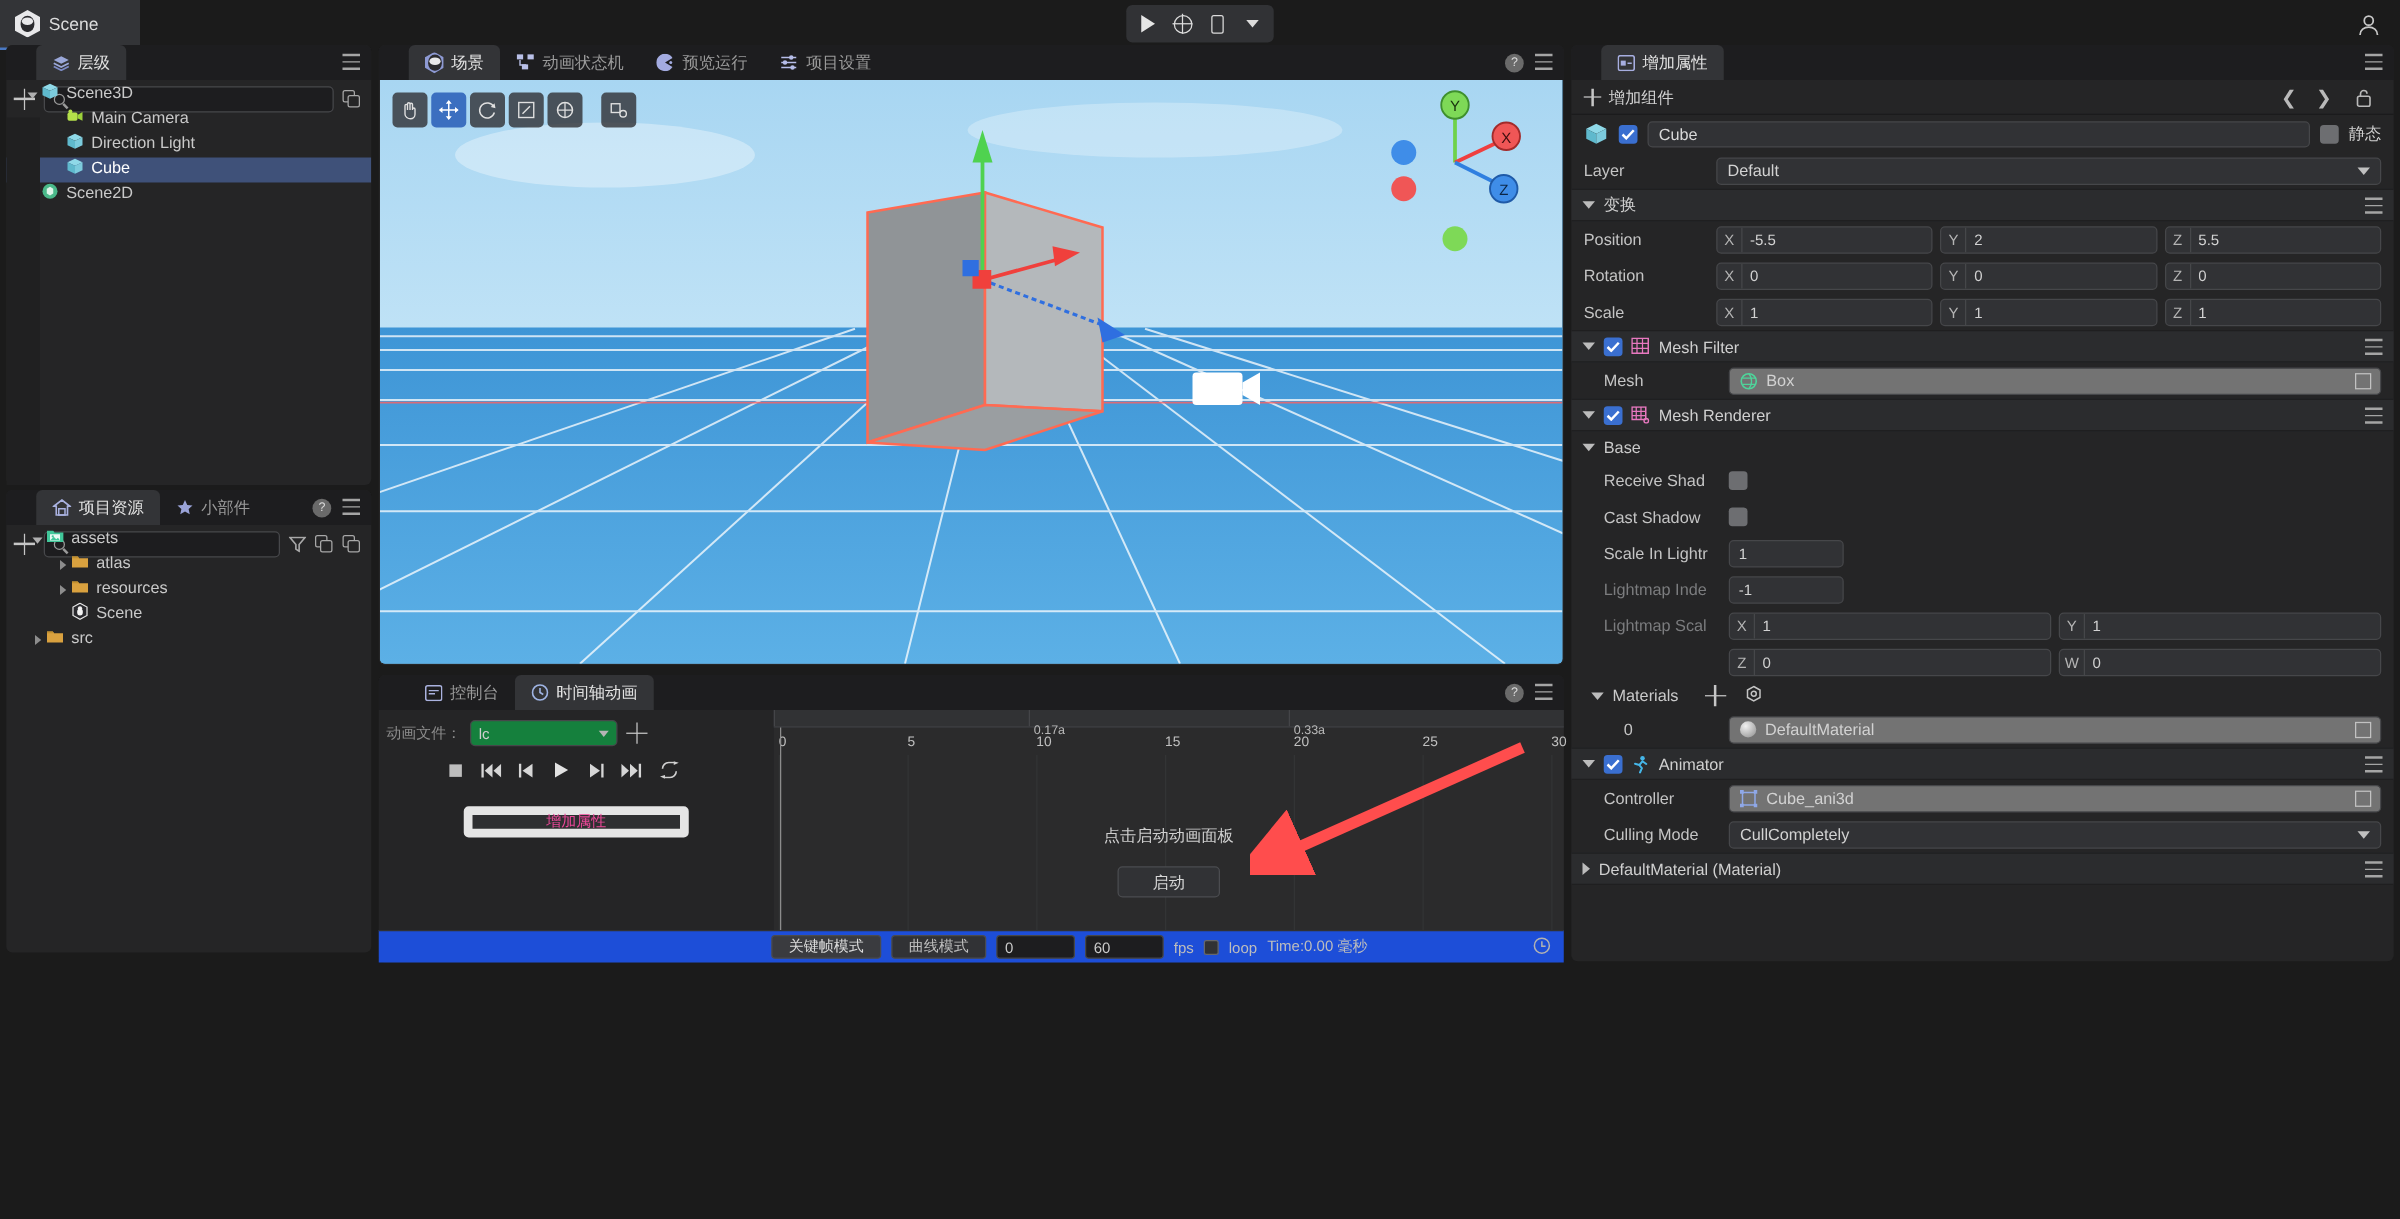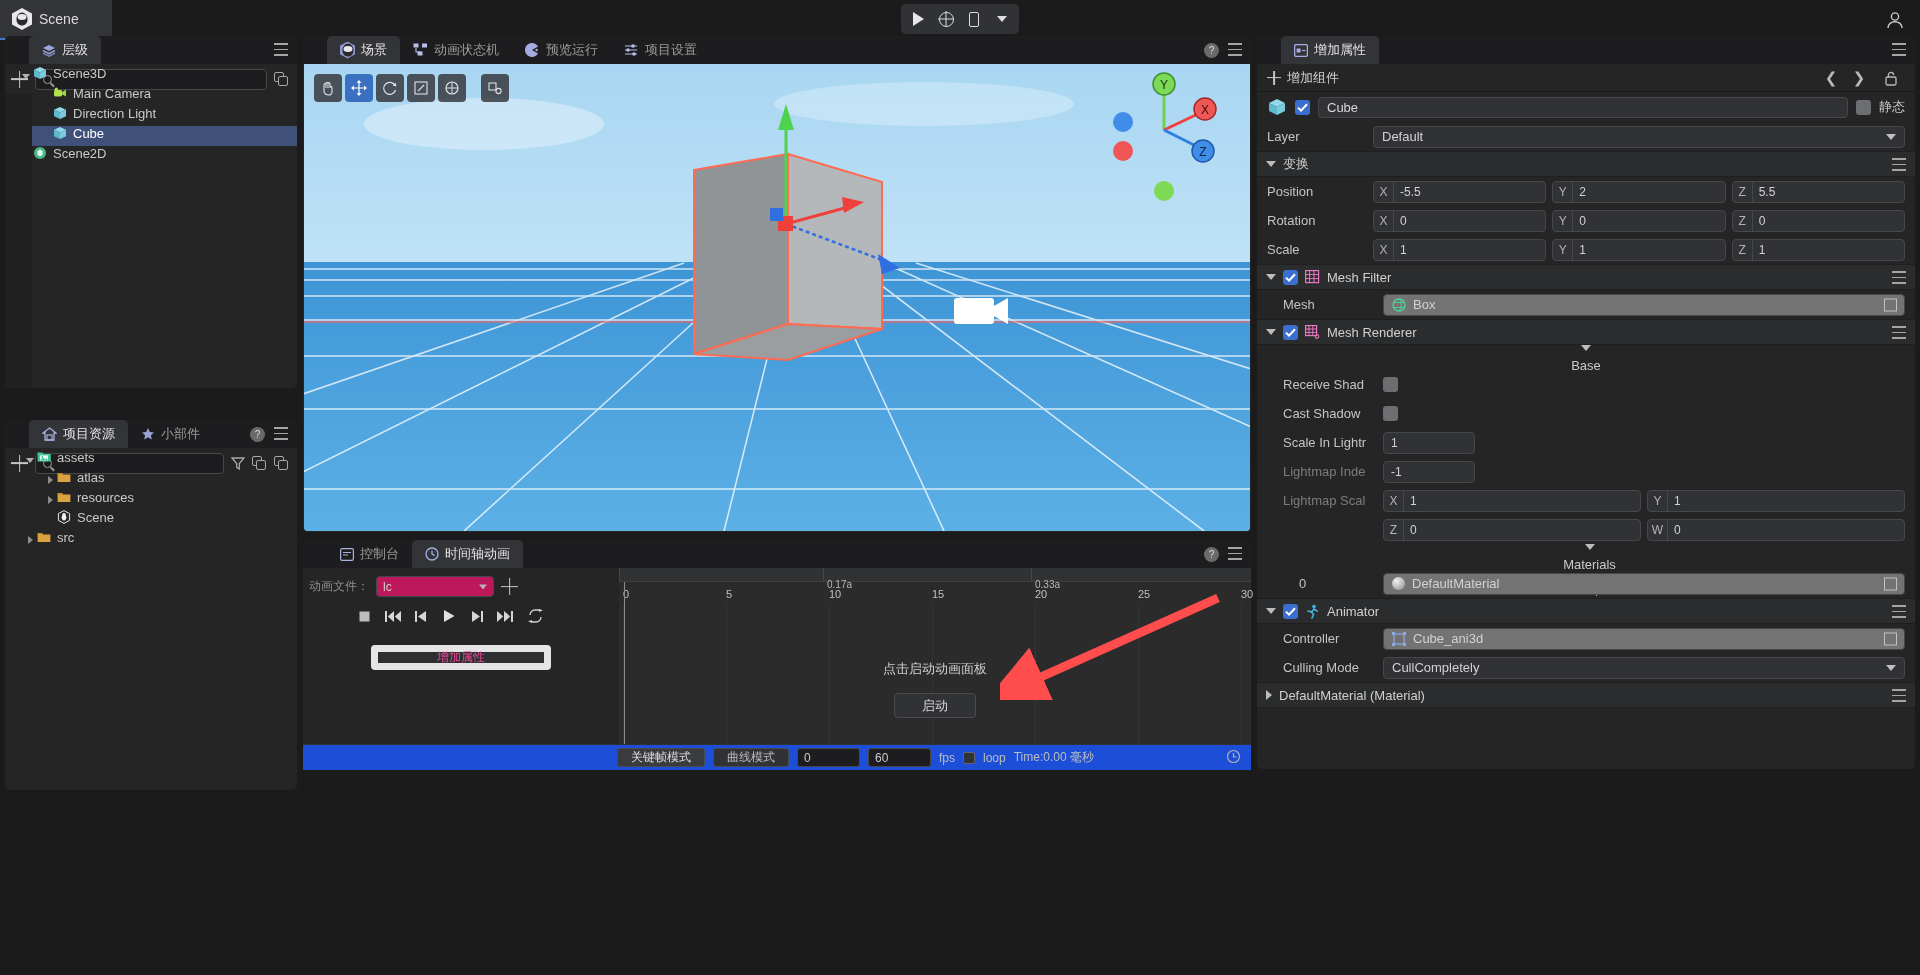--- a/index.html
+++ b/index.html
@@ -90,39 +90,39 @@
           cursor:pointer; white-space:nowrap; }
   .trow.sel { background:#3f5179; color:#fff; }
   .arrow { width:14px; flex:none; display:flex; align-items:center; justify-content:center; }
   .arrow .a { width:0;height:0; }
   .arrow.open .a { border-top:5px solid #b0b0b0; border-left:4px solid transparent; border-right:4px solid transparent; }
   .arrow.closed .a { border-left:5px solid #8d8d8d; border-top:4px solid transparent; border-bottom:4px solid transparent; }
   .cubeico { width:14px;height:14px;flex:none;margin-right:6px; }
   .gutter { position:absolute; left:0; top:30px; bottom:0; width:27px; background:#202021; }
 
   
-  #assets { left:5px; top:420px; width:292px; height:370px; }
+  #assets { left:5px; top:392px; width:292px; height:370px; }
 
   
   #center { left:303px; top:36px; width:948px; height:496px; }
   .viewport { position:absolute; left:1px; right:1px; top:28px; bottom:1px; overflow:hidden;
               border-radius:0 0 4px 4px; background:#68b6e8; }
   .vp-tools { position:absolute; left:10px; top:10px; height:28px; display:flex; gap:3px; z-index:6; }
   .vtool { width:28px;height:28px;border-radius:4px;background:#2f3033cc;display:flex;align-items:center;
            justify-content:center;cursor:pointer;color:#dcdcdc; }
   .vtool.on { background:#3b6fc0; }
   .vtool.gap { margin-left:12px; }
 
   
   #timeline { left:303px; top:540px; width:948px; height:230px; }
   .tl-body { position:absolute; left:0; right:0; top:28px; bottom:0; }
   .tl-left { position:absolute; left:0; top:0; width:316px; bottom:26px; }
   .tl-right{ position:absolute; left:316px; right:0; top:0; bottom:26px; background:#2b2b2c; }
   .anifile { display:flex; align-items:center; gap:7px; padding:8px 0 0 6px; }
-  .ddl { width:118px;height:21px;background:#be185d;border:1px solid #46474a;border-radius:4px;
+  .ddl { width:118px;height:21px;background:#15803d;border:1px solid #46474a;border-radius:4px;
          display:flex;align-items:center;padding:0 6px;font-size:12px;color:#cfcfcf;cursor:pointer;position:relative;}
   .ddl .cd{ position:absolute;right:6px;top:50%;transform:translateY(-50%);
             width:0;height:0;border-top:5px solid #b5b5b5;border-left:4.5px solid transparent;border-right:4.5px solid transparent;}
   .transport{ display:flex;align-items:center;justify-content:center;gap:14px;margin-top:12px;padding-right:20px; }
   .tbtn{ cursor:pointer; color:#dcdcdc; display:flex; align-items:center; }
   .addprop{ margin:22px auto 0 auto; width:180px;height:25px;background:#2e2f31;border:7px solid #e5e5e5;
             border-radius:4px;display:flex;align-items:center;justify-content:center;font-size:12px;color:#ec4899;cursor:pointer;}
   .ruler { position:absolute;left:0;right:0;top:0;height:14px;background:#313234;border-bottom:1px solid #3e3f42; }
   .rlabel{ position:absolute;top:11px;font-size:10px;color:#b9b9b9; }
   .rsep{ position:absolute;top:0;bottom:0;width:1px;background:#444548; }
@@ -169,21 +169,21 @@
              display:flex;align-items:center;overflow:hidden; }
   .vecfield .axis{ width:20px;text-align:center;font-size:12px;color:#b4b4b4;border-right:1px solid #46474a;
                    line-height:20px;flex:none; }
   .vecfield input{ flex:1;background:transparent;border:0;outline:0;color:#d2d2d2;font-size:12px;padding:0 6px;
                    font-family:"Liberation Sans",sans-serif;min-width:0;}
   .sechead{ height:26px;background:#2b2c2e;display:flex;align-items:center;gap:7px;padding:0 9px;
             border-top:1px solid #1f1f20;border-bottom:1px solid #1f1f20;position:relative; }
   .sechead .t{ font-size:13px;color:#d0d0d0; }
   .tri-d{ width:0;height:0;border-top:6px solid #bcbcbc;border-left:5px solid transparent;border-right:5px solid transparent;cursor:pointer;flex:none;}
   .tri-r{ width:0;height:0;border-left:6px solid #bcbcbc;border-top:5px solid transparent;border-bottom:5px solid transparent;cursor:pointer;flex:none;}
-  .subhead{ height:25px;display:flex;align-items:center;gap:7px;padding:0 9px; font-size:13px;color:#cacaca;flex-direction:column;}
+  .subhead{ height:25px;display:flex;align-items:center;gap:7px;padding:0 9px; font-size:13px;color:#cacaca;}
   .fieldbox{ flex:1;height:22px;background:#737373;border:1px solid #46474a;border-radius:4px;
              display:flex;align-items:center;gap:7px;padding:0 8px;font-size:13px;color:#d2d2d2;position:relative;cursor:pointer;}
   .smallin{ width:92px;height:22px;background:#313235;border:1px solid #46474a;border-radius:4px;
             color:#d2d2d2;font-size:12px;padding:0 7px;outline:none;font-family:"Liberation Sans",sans-serif;}
   .greybox{ width:15px;height:15px;background:#6d6e71;border-radius:3px;cursor:pointer; }
   .pickico{ position:absolute;right:7px;top:50%;transform:translateY(-50%);width:13px;height:13px;
             border:1.5px solid #c2c2c2; }
   .arrow-annot{ position:absolute; left:1000px; top:590px; pointer-events:none; z-index:40; }
 </style>
 </head>

